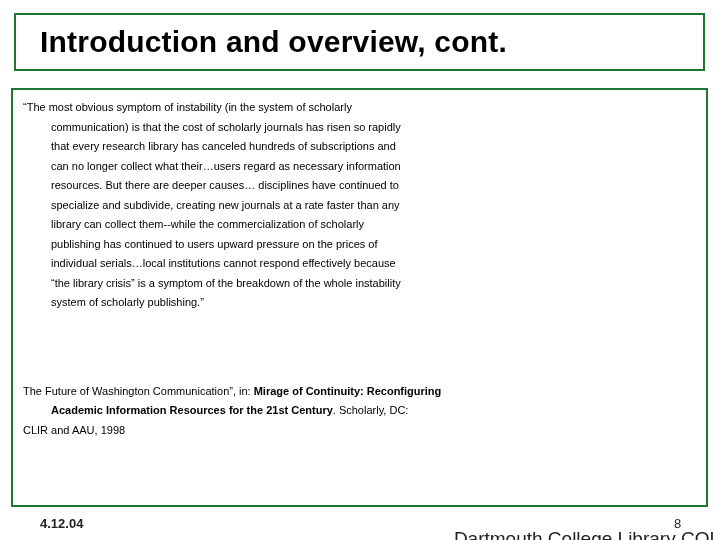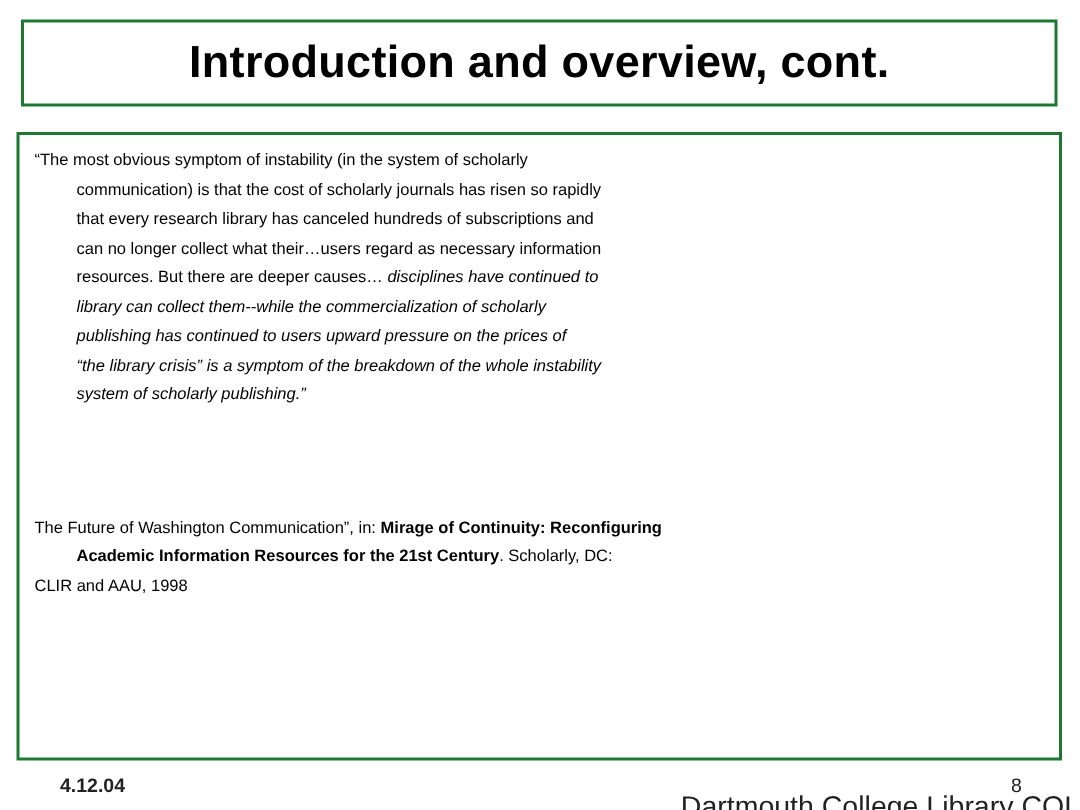--- a/index.html
+++ b/index.html
@@ -4,36 +4,37 @@
 <style>
   :root { --green:#1e7832; --ink:#000; --footer-ink:#222; }
   * { margin:0; padding:0; box-sizing:border-box; }
   html,body { width:720px; height:540px; background:#fff; }
   body { font-family:"Liberation Sans", sans-serif; color:var(--ink); }
   .slide { position:relative; width:720px; height:540px; background:#fff; overflow:hidden; }
 
   .title-box {
     position:absolute; left:14px; top:13px; width:691px; height:58px;
     border:2px solid var(--green);
-    display:flex; align-items:center; justify-content:center;
+    display:flex; align-items:center; justify-content:flex-start;
     background:#fff;
+    padding-left:24px;
   }
   .title-text { font-size:30px; font-weight:bold; letter-spacing:.2px; }
 
   .body-box {
     position:absolute; left:11px; top:88px; width:697px; height:419px;
     border:2px solid var(--green);
     background:#fff;
     padding:8px 6px 0 10px;
   }
 
   .quote, .citation { font-size:11px; line-height:19.5px; }
   .line { white-space:nowrap; }
   .line.ind { padding-left:28px; }
-  .i { font-style:italic; }
+  .i { }
   .b { font-weight:bold; }
   .citation { margin-top:69px; }
 
   .footer-date   { position:absolute; left:40px;  top:516px; font-size:13px; color:var(--footer-ink);font-weight:bold; }
   .footer-center { position:absolute; left:0; right:0; top:528px; text-align:right; font-size:19px; color:var(--footer-ink); }
   .footer-page   { position:absolute; left:674px; top:516px; font-size:13px; color:var(--footer-ink); }
 </style>
 </head>
 <body>
 
@@ -43,22 +44,24 @@
     <div class="title-text">Introduction and overview, cont.</div>
   </div>
 
   <div class="body-box">
     <div class="quote">
         <div class="line"><span>“The most obvious symptom of instability (in the system of scholarly</span></div>
         <div class="line ind"><span>communication) is that the cost of scholarly journals has risen so rapidly</span></div>
         <div class="line ind"><span>that every research library has canceled hundreds of subscriptions and</span></div>
         <div class="line ind"><span>can no longer collect what their…users regard as necessary information</span></div>
         <div class="line ind"><span>resources. But there are deeper causes… </span><span class="i">disciplines have continued to</span></div>
+        <div class="line ind"><span class="i">specialize and subdivide, creating new journals at a rate faster than any</span></div>
         <div class="line ind"><span class="i">library can collect them--while the commercialization of scholarly</span></div>
         <div class="line ind"><span class="i">publishing has continued to users upward pressure on the prices of</span></div>
+        <div class="line ind"><span class="i">individual serials…local institutions cannot respond effectively because</span></div>
         <div class="line ind"><span class="i">“the library crisis” is a symptom of the breakdown of the whole instability</span></div>
         <div class="line ind"><span class="i">system of scholarly publishing.”</span></div>
       </div>
     <div class="citation">
         <div class="line"><span>The Future of Washington Communication”, in: </span><span class="b">Mirage of Continuity: Reconfiguring</span></div>
         <div class="line ind"><span class="b">Academic Information Resources for the 21st Century</span><span>. Scholarly, DC:</span></div>
         <div class="line"><span>CLIR and AAU, 1998</span></div>
       </div>
   </div>
 

